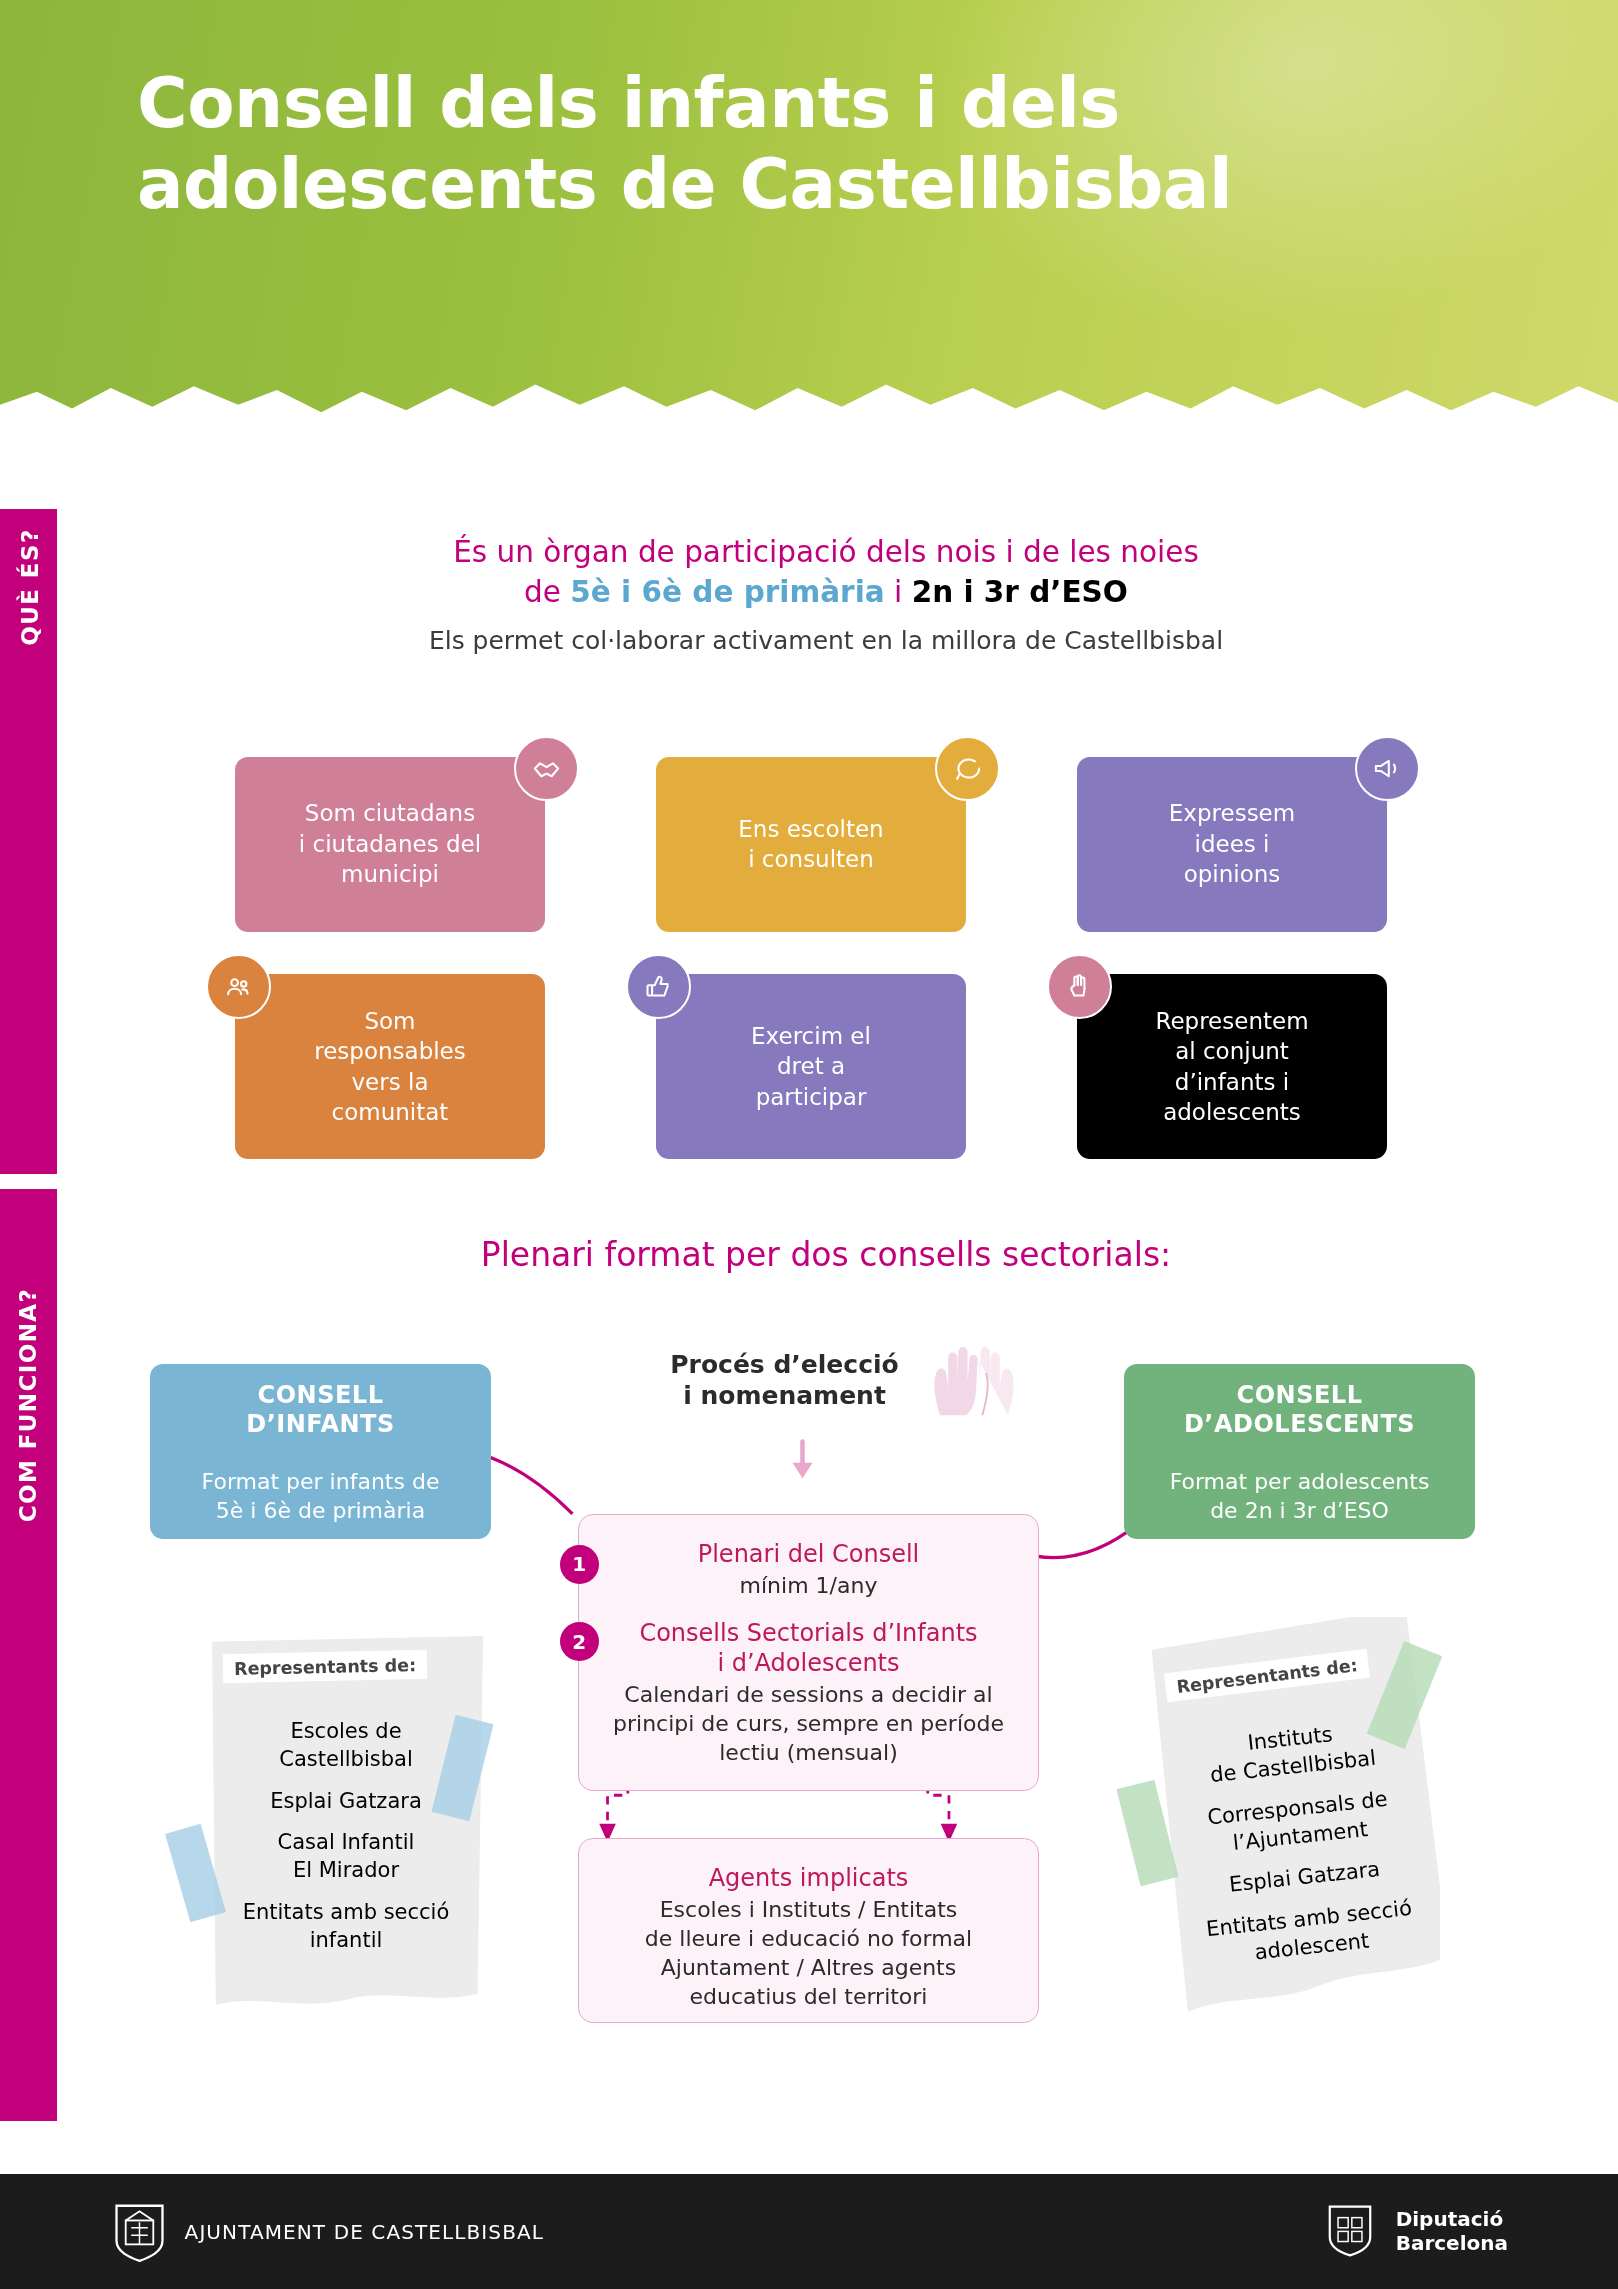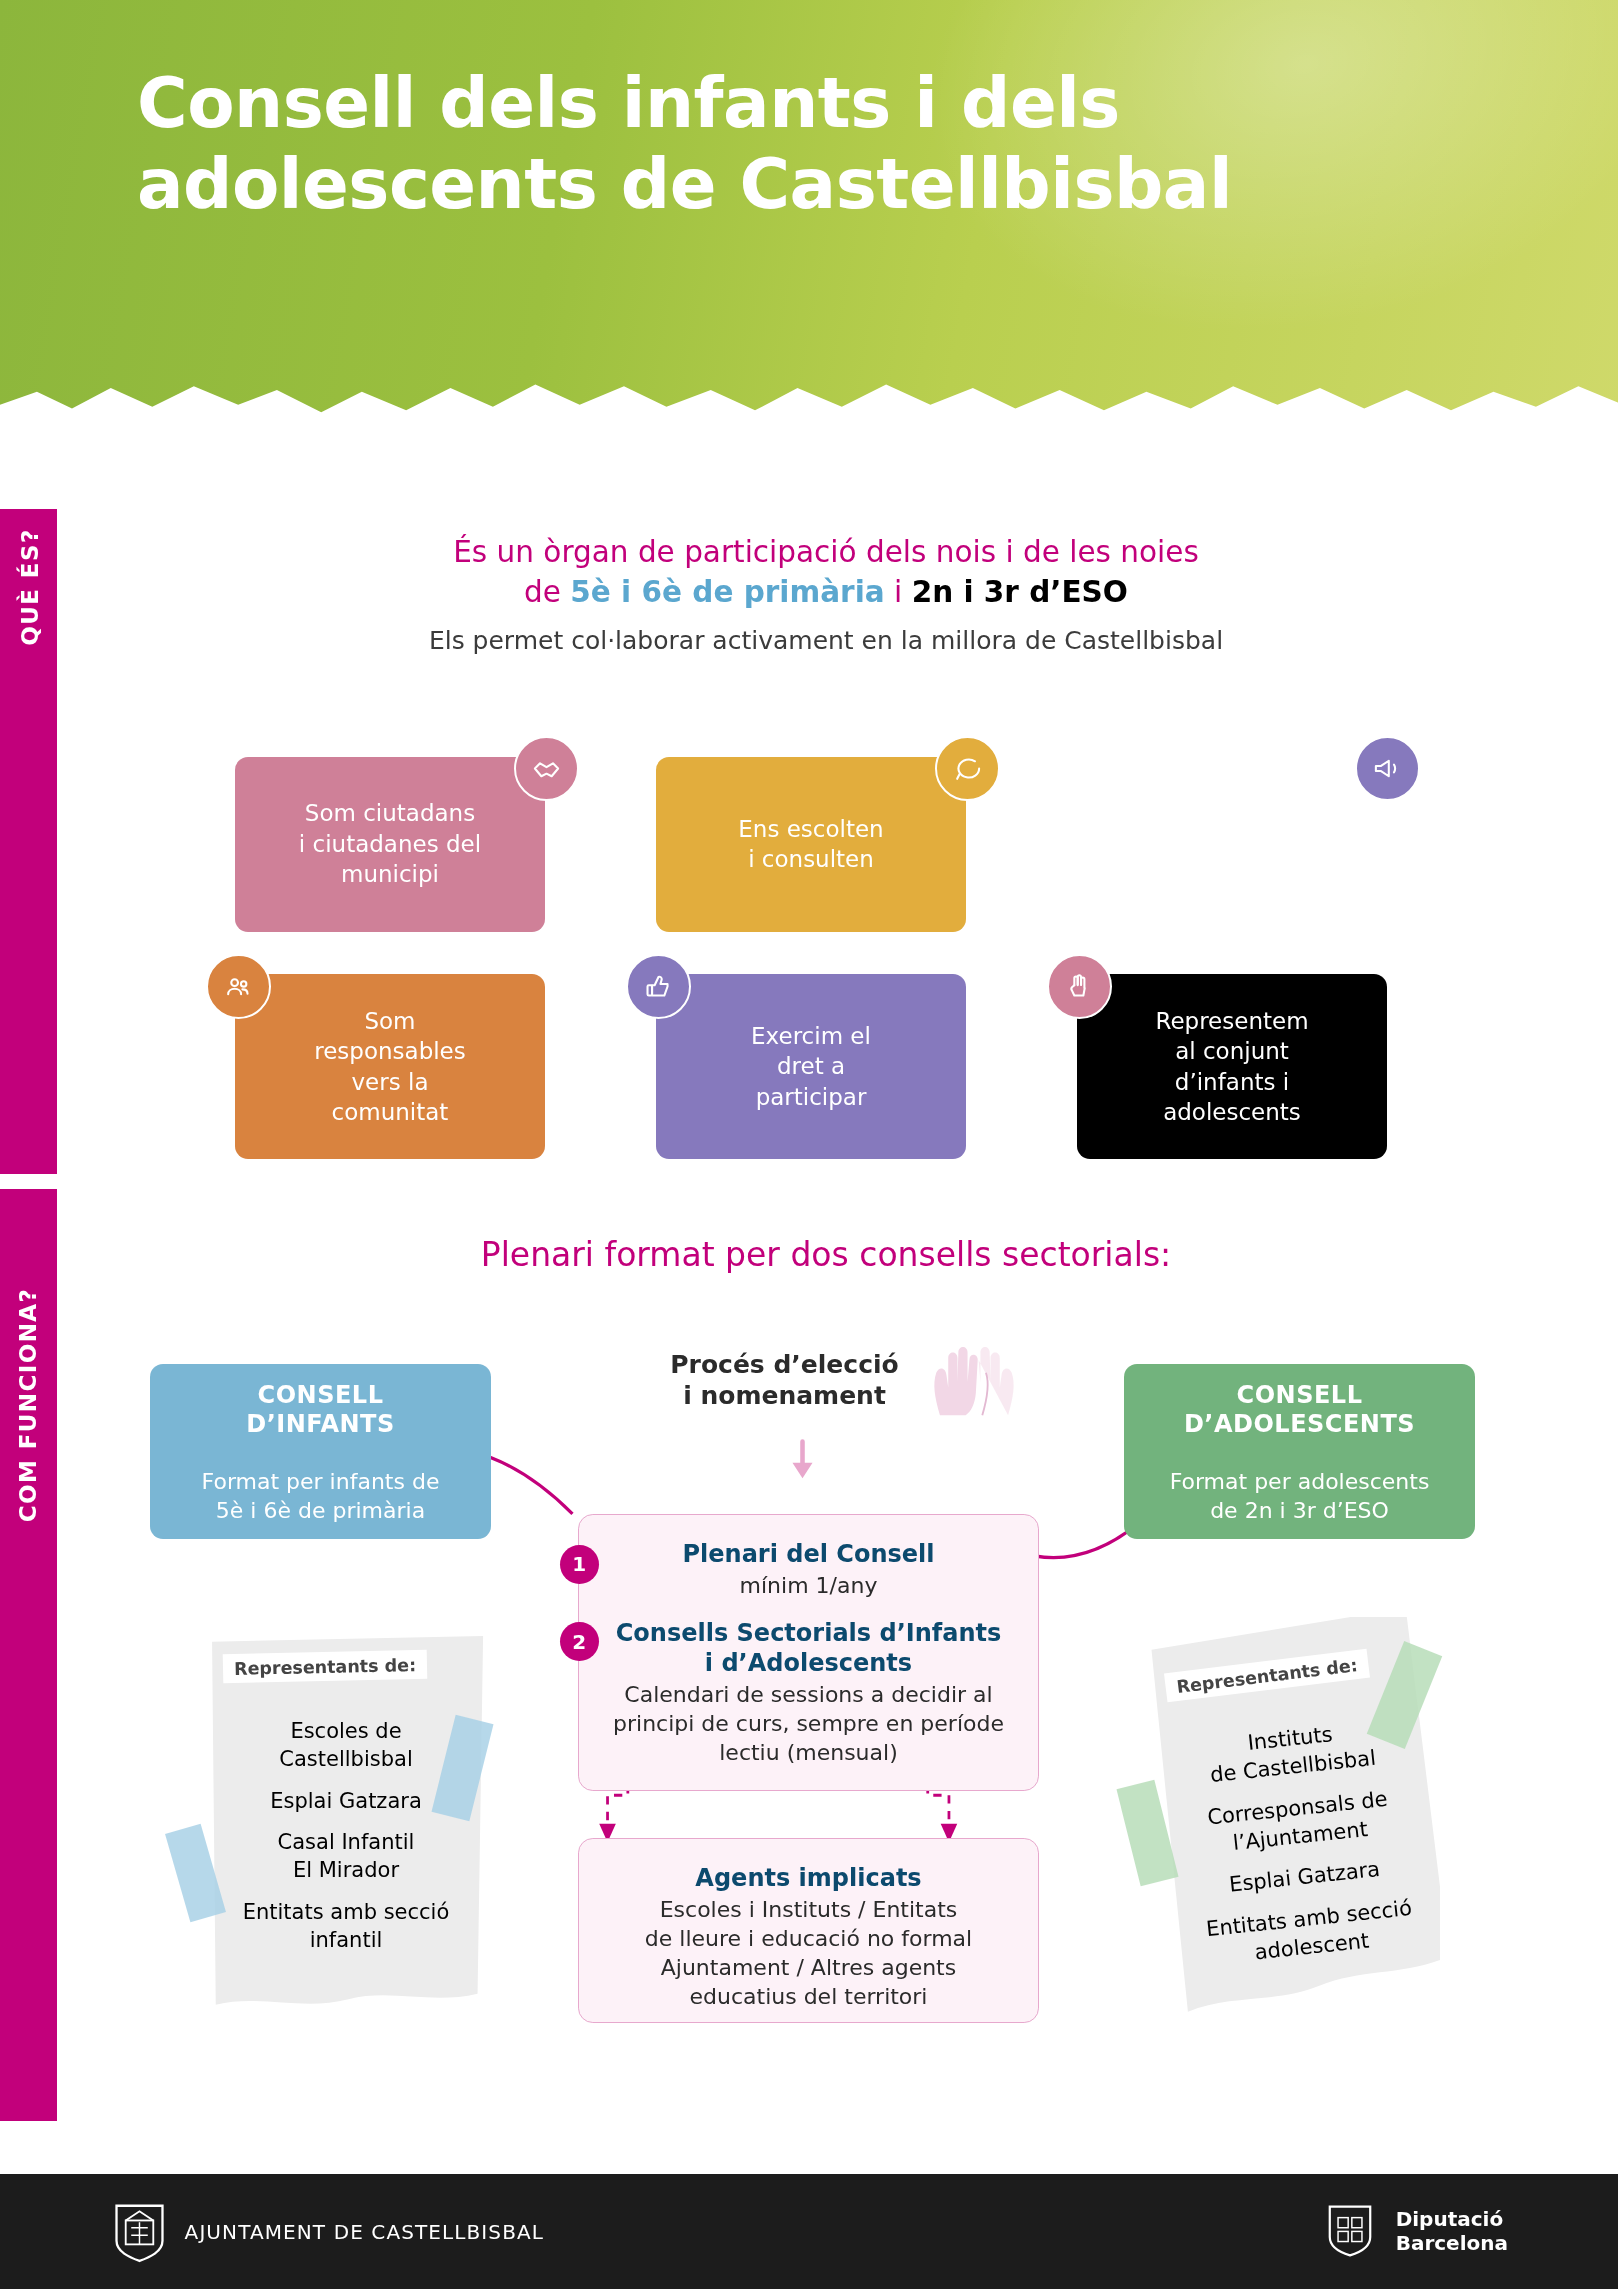--- a/index.html
+++ b/index.html
@@ -217,22 +217,22 @@
     border-radius: 50%;
     background: #c2007b;
     color: #ffffff;
     font-size: 20px;
     font-weight: bold;
     display: flex;
     align-items: center;
     justify-content: center;
   }
   .p-head {
-    color: #0c4a6e;
-    font-weight: bold;
+    color: #be185d;
+    font-weight: normal;
     font-size: 24px;
     line-height: 1.25;
   }
   .p-body {
     font-size: 22px;
     line-height: 1.32;
     margin-top: 1.8px;
   }
   .paper-tag {
     position: absolute;
@@ -320,20 +320,25 @@
     <span style="white-space:pre-line;">Ens escolten
 i consulten</span>
   </div>
   <div class="badge" style="left:700px; top:-1.8px; background:#e2ad3d;">
     <svg viewBox="0 0 24 24" fill="none" stroke="#ffffff" stroke-width="1.6" stroke-linecap="round" stroke-linejoin="round">
       <path d="M21 12a8 7 0 1 1-3.2-5.6"></path>
         <path d="M4 20l1.8-3.6"></path>
     </svg>
   </div>
 
+  <div class="card" style="left:842px; top:18.5px; width:310px; height:175px; background:#8679bd;">
+    <span style="white-space:pre-line;">Expressem
+idees i
+opinions</span>
+  </div>
   <div class="badge" style="left:1120px; top:-1.8px; background:#8679bd;">
     <svg viewBox="0 0 24 24" fill="none" stroke="#ffffff" stroke-width="1.6" stroke-linecap="round" stroke-linejoin="round">
       <path d="M3 10v4h4l6 4V6l-6 4z"></path>
         <path d="M17 9c1.2 1.6 1.2 4.4 0 6"></path>
     </svg>
   </div>
 
   <div class="card" style="left:0px; top:236px; width:310px; height:185px; background:#d9833f;">
     <span style="white-space:pre-line;">Som
 responsables

